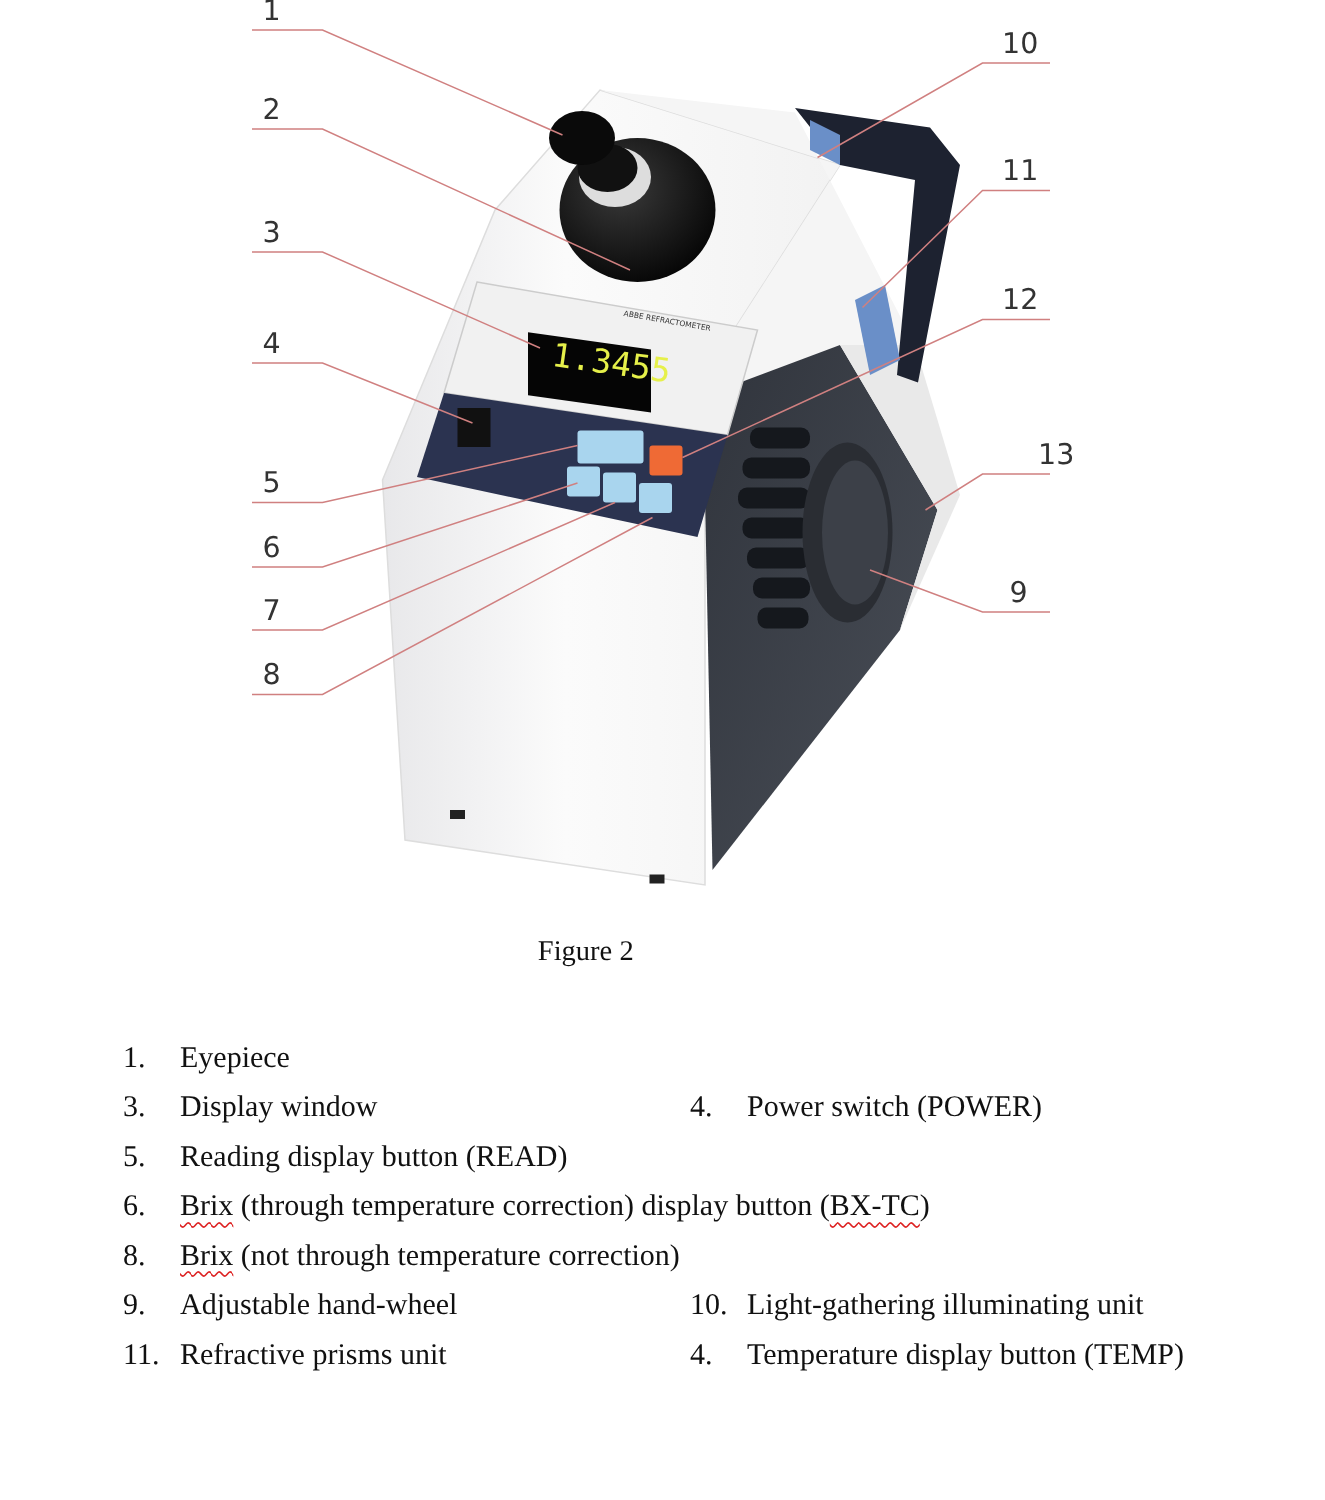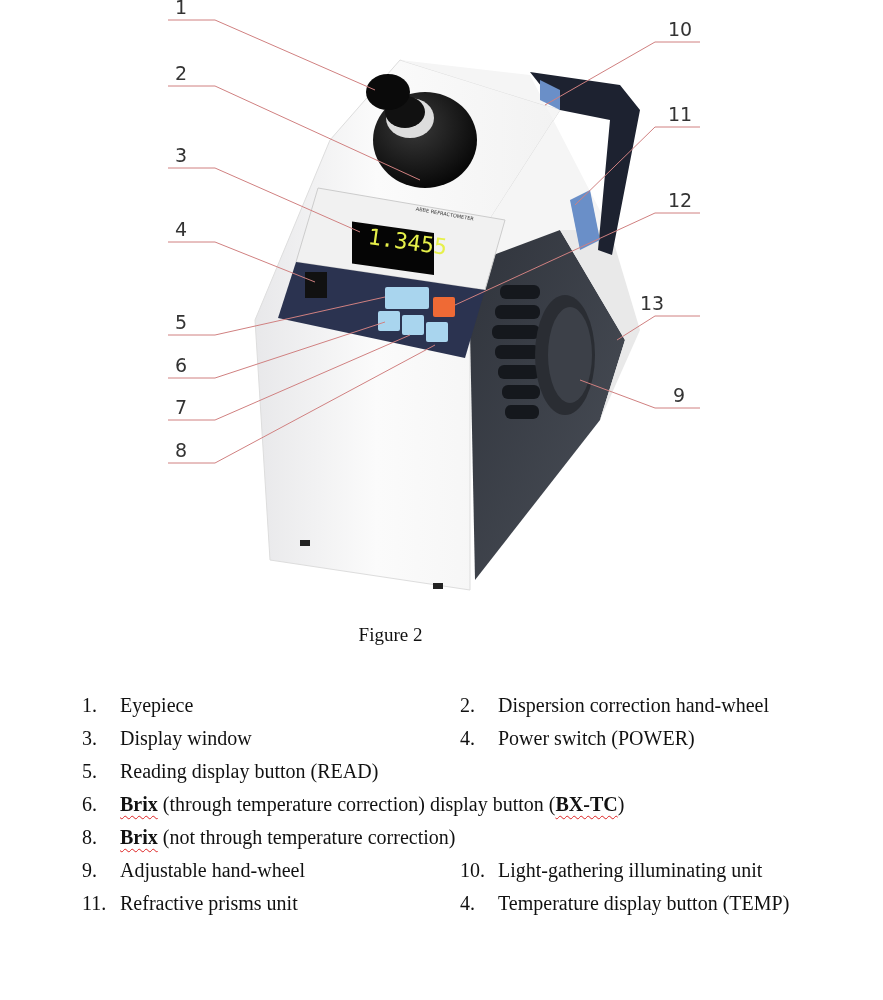--- a/index.html
+++ b/index.html
@@ -5,21 +5,21 @@
   html, body { margin:0; padding:0; background:#ffffff; }
   body { width:883px; height:1000px; position:relative; overflow:hidden; font-family:"Liberation Serif", serif; color:#111; }
   .figure { position:absolute; left:0; top:0; width:883px; height:620px; }
   .callout-num { position:absolute; font-family:"DejaVu Sans", sans-serif; font-size:19px; color:#333; }
   .caption { position:absolute; left:0; width:781px; top:624px; text-align:center; font-size:19px; }
   .legend { position:absolute; left:82px; top:690px; width:760px; font-size:20px; }
   .row { position:relative; height:33px; line-height:30px; }
   .item { position:absolute; white-space:nowrap; }
   .item .n { display:inline-block; width:38px; }
   .col2 { left:378px; }
-  .squig { text-decoration: underline wavy #d22; text-underline-offset:4px; text-decoration-thickness:1px;font-weight:bold; }
+  .squig { text-decoration: underline wavy #d22; text-underline-offset:4px; text-decoration-thickness:1px; }
 </style>
 </head>
 <body>
 
 <div class="figure">
   <svg width="883" height="620" viewBox="0 0 883 620">
     <defs>
       <linearGradient id="bodyL" x1="0" x2="1" y1="0" y2="0">
         <stop offset="0" stop-color="#e8e8ea"></stop>
           <stop offset="0.4" stop-color="#fbfbfb"></stop>
@@ -100,29 +100,28 @@
   <span class="callout-num" style="left:175px;top:144px">3</span>
   <span class="callout-num" style="left:175px;top:218px">4</span>
   <span class="callout-num" style="left:175px;top:311px">5</span>
   <span class="callout-num" style="left:175px;top:354px">6</span>
   <span class="callout-num" style="left:175px;top:396px">7</span>
   <span class="callout-num" style="left:175px;top:439px">8</span>
   <span class="callout-num" style="left:673px;top:384px">9</span>
   <span class="callout-num" style="left:668px;top:18px">10</span>
   <span class="callout-num" style="left:668px;top:103px">11</span>
   <span class="callout-num" style="left:668px;top:189px">12</span>
-  <span class="callout-num" style="left:640px;top:292px">13</span>
+  <span class="callout-num" style="left:692px;top:292px">13</span>
 </div>
 
 <div class="caption">Figure 2</div>
 
 <div class="legend">
   <div class="row">
     <span class="item" style="left:0"><span class="n">1.</span><span>Eyepiece</span></span>
-    <span class="item col2"><span class="n">2.</span><span>Dispersion correction hand-wheel</span></span>
   </div>
   <div class="row">
     <span class="item" style="left:0"><span class="n">3.</span><span>Display window</span></span>
     <span class="item col2"><span class="n">4.</span><span>Power switch (POWER)</span></span>
   </div>
   <div class="row">
     <span class="item" style="left:0"><span class="n">5.</span><span>Reading display button (READ)</span></span>
   </div>
   <div class="row">
     <span class="item" style="left:0"><span class="n">6.</span><span class="squig">Brix</span><span> (through temperature correction) display button (</span><span class="squig">BX-TC</span><span>)</span></span>

